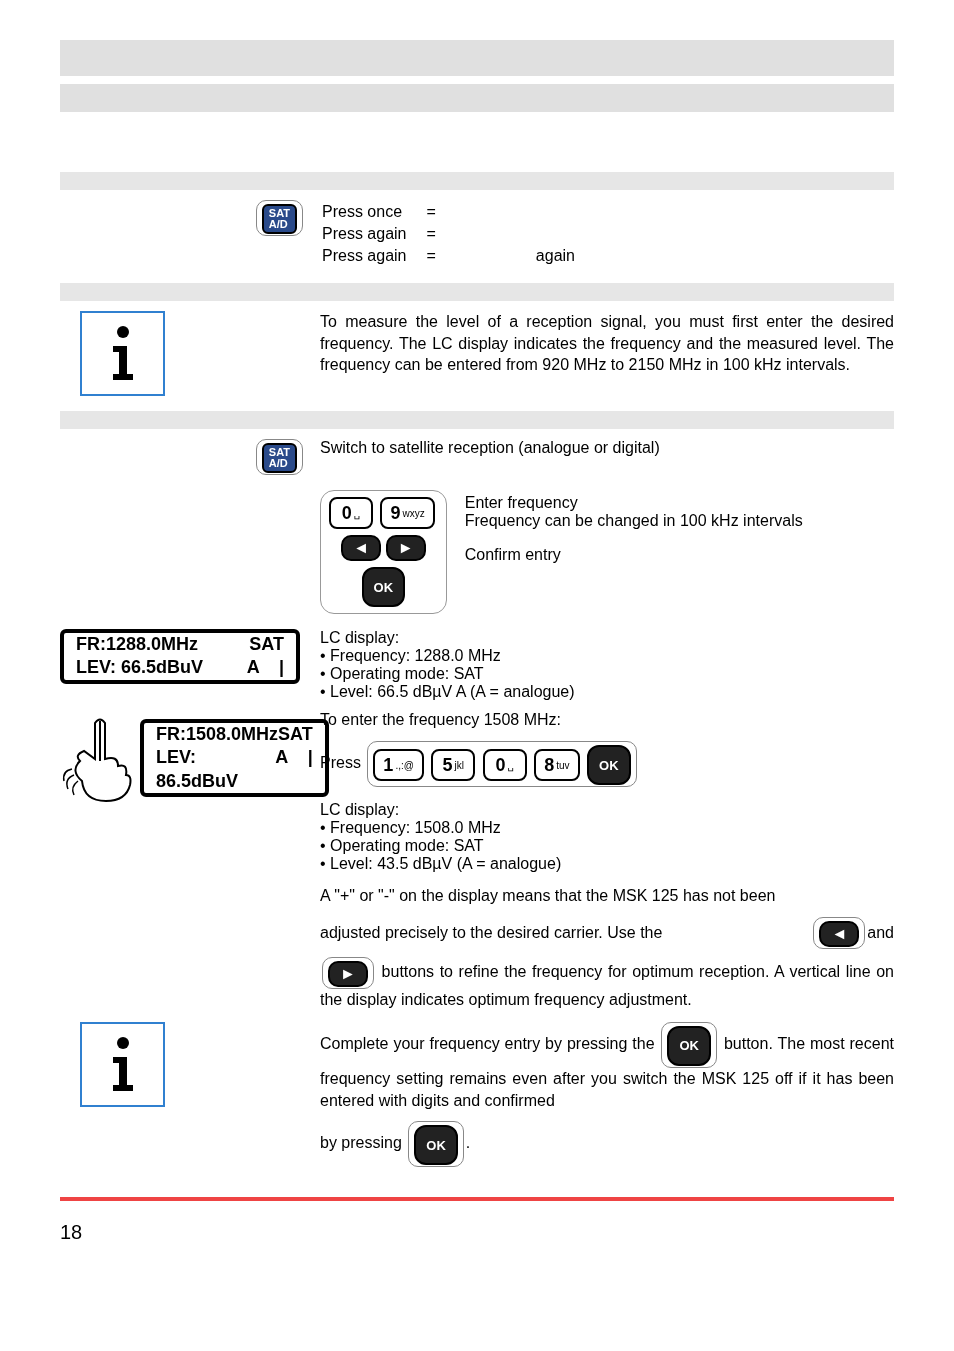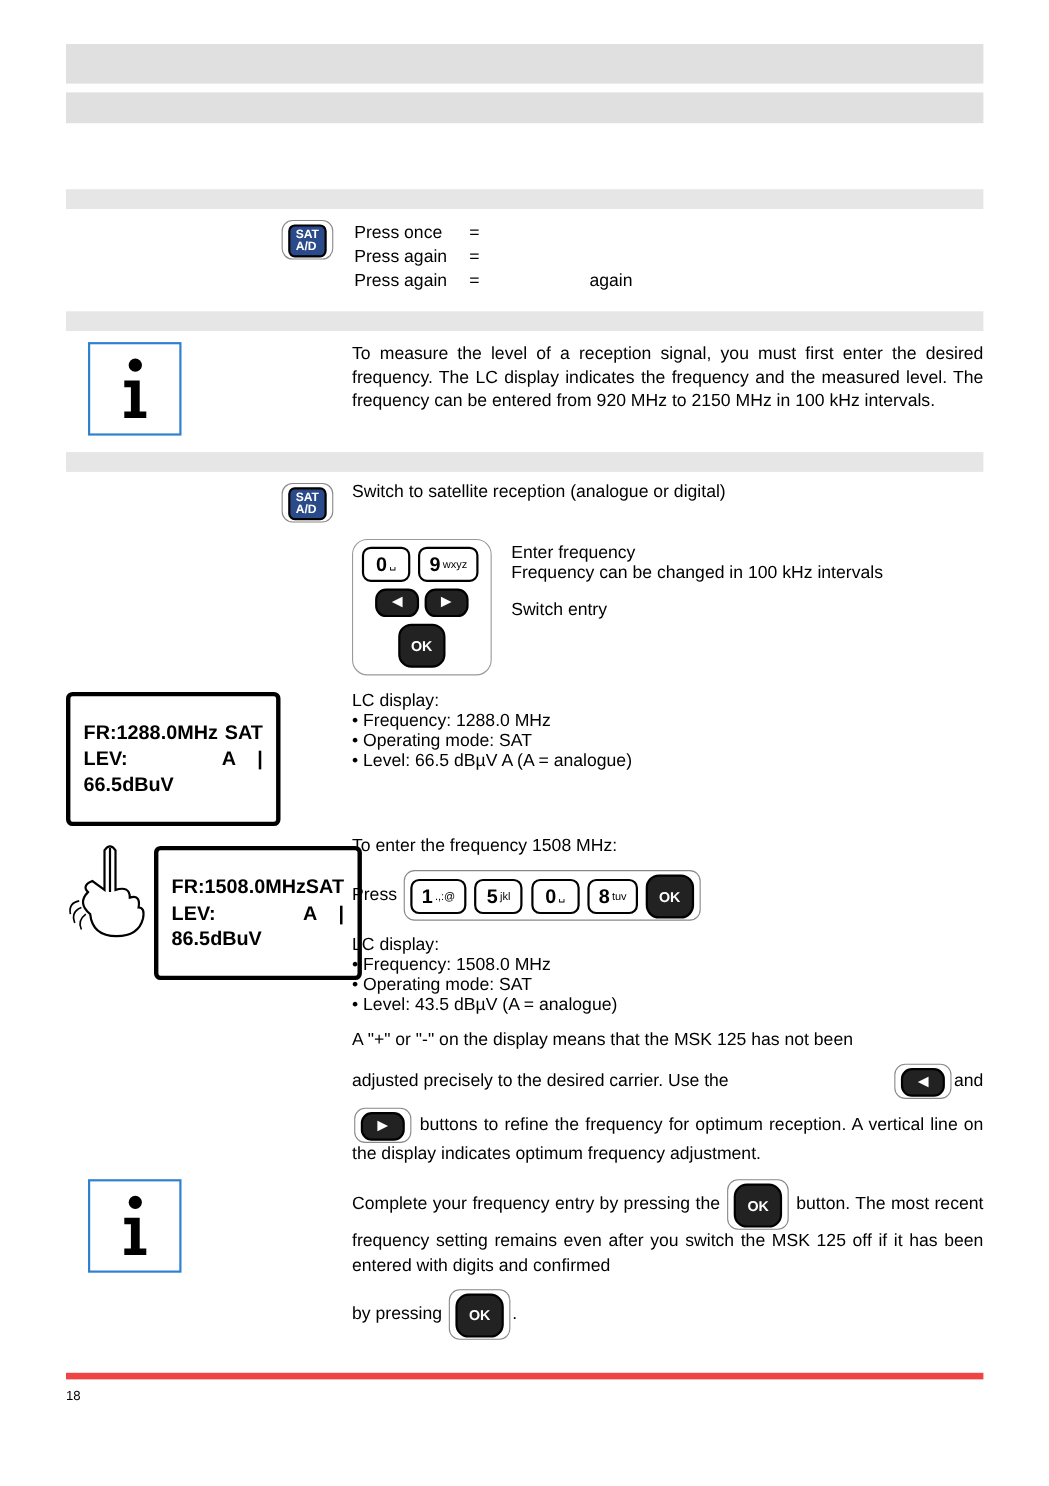--- a/index.html
+++ b/index.html
@@ -41,25 +41,25 @@
   }
   .info-box {
     border: 2px solid #3080d0;
     width: 85px; height: 85px;
     display: flex; align-items: center; justify-content: center;
     font-family: 'Times New Roman', serif; font-size: 58px; font-weight:bold;
   }
   .lc-box {
     border: 4px solid #000;
     border-radius: 6px;
-    padding: 22px 12px;
+    padding: 0 12px;
     font-weight: bold;
     font-size: 18px;
     display:inline-block;
-    width: 195px;
+    width: 240px;
     line-height:1.3;
   }
   .lc-line { display:flex; justify-content:space-between;}
   .hand-icon svg { width:80px; height:100px; }
   .num-key {
     display:inline-flex; align-items:center; justify-content:center;
     border:2px solid #000; border-radius:8px; padding:4px 8px;
     font-weight:bold; font-size:18px; min-width:44px; height:32px;
     vertical-align:middle; margin-right:3px;
   }
@@ -75,21 +75,21 @@
     border:2px solid #000; border-radius:10px; background:#222; color:#fff;
     width:40px; height:26px; vertical-align:middle;
   }
   .inline-key-wrap {
     display:inline-block; border:1px solid #888; border-radius:10px;
     padding:3px 5px 1px 5px; vertical-align:middle; margin:0 2px;
   }
   .bullets { margin-left: 0; list-style:none;}
   .bullets li::before { content:"•  "; }
   .para { text-align: justify; line-height:1.35;}
-  .page-num { margin-top:30px; border-top:6px solid #ef4444; padding-top:8px; font-size:12px;}
+  .page-num { margin-top:30px; border-top:4px solid #ef4444; padding-top:20px; font-size:20px;}
   .eq-table td { padding: 1px 18px 1px 0; vertical-align:top;}
   .pad-block {
     border:1px solid #999; border-radius:14px; display:inline-block;
     padding:6px 8px; vertical-align:top;
   }
 </style>
 </head>
 <body>
 
 <div class="section-title"></div>
@@ -175,21 +175,21 @@
         <span class="arrow-key">◄</span>
         <span class="arrow-key">►</span>
       </div>
       <div style="text-align:center;">
         <span class="ok-key">OK</span>
       </div>
     </div>
     <div style="padding-top:4px;">
       <p style="">Enter frequency</p>
       <p style="margin-bottom:16px;">Frequency can be changed in 100 kHz intervals</p>
-      <p>Switch entry</p>
+      <p>Confirm entry</p>
     </div>
   </div>
 </div>
 
 <div class="row" style="margin-top:15px;">
   <div class="left-col" style="justify-content:flex-start;">
     <div class="lc-box">
       <div class="lc-line">
           <span>FR:1288.0MHz</span>
           <span>SAT</span>

